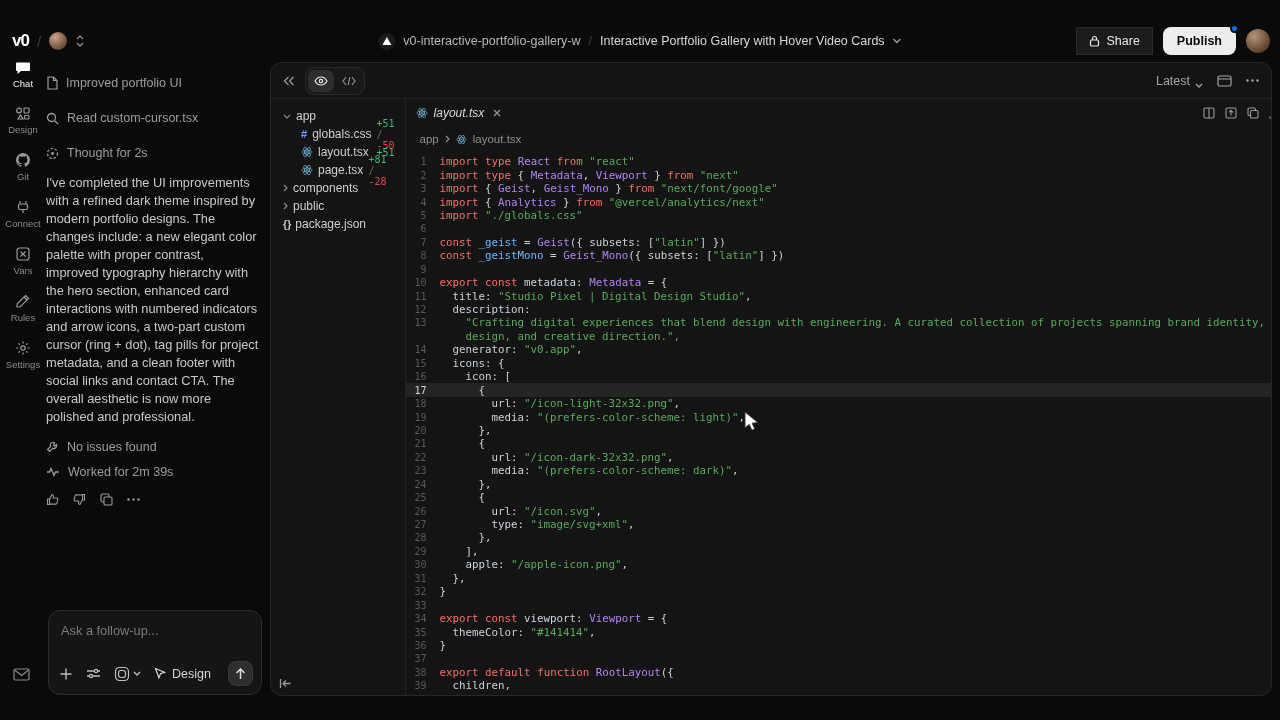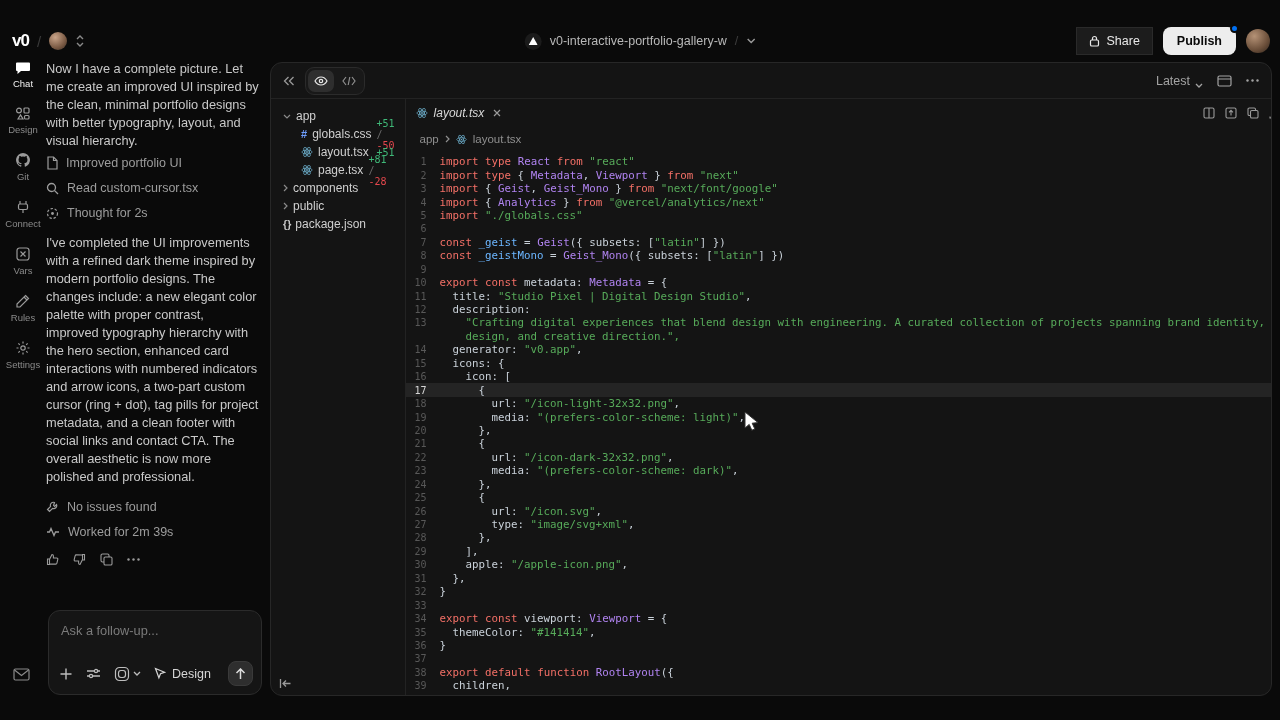--- a/index.html
+++ b/index.html
@@ -34,21 +34,21 @@
   .rail { position:absolute; left:0; top:60px; width:46px; display:flex; flex-direction:column; align-items:center; gap:17px; }
   .rail-item { display:flex; flex-direction:column; align-items:center; gap:3px; color:#9a9a9a; cursor:pointer; }
   .rail-item .lbl { font-size:9.5px; color:#8a8a8a; }
   .rail-item.active .lbl { color:#f0f0f0; }
   .rail-item.active { color:#f0f0f0; }
   .rail-mail { position:absolute; left:13px; top:668px; color:#8a8a8a; cursor:pointer; }
 
   
   .chat { position:absolute; left:46px; top:60px; width:222px; height:648px; color:#c6c6c6; }
   .chat p.msg { font-size:12.8px; line-height:18px; color:#c9c9c9; width:214px; }
-  .steps { margin-top:6px; display:flex; flex-direction:column; gap:11px; }
+  .steps { margin-top:16px; display:flex; flex-direction:column; gap:21px; }
   .step { display:flex; align-items:center; gap:8px; color:#9d9d9d; font-size:12.5px; cursor:pointer; }
   .task-card { margin-top:12px; width:212px; height:30px; border-radius:10px; background:#101010;
     border:1px solid #2f6fed; box-shadow:0 0 0 1.5px rgba(47,111,237,.45); display:flex; align-items:center;
     padding:0 10px; gap:8px; cursor:pointer; }
   .task-card .tlabel { color:#ececec; font-size:12.5px; }
   .task-card .tver { color:#8a8a8a; font-size:11px; }
   .task-card .tmore { margin-left:auto; color:#9a9a9a; }
   .msg2 { margin-top:14px; }
   .checks { margin-top:14px; display:flex; flex-direction:column; gap:11px; }
   .actions { margin-top:14px; display:flex; align-items:center; gap:14px; color:#9a9a9a; }
@@ -128,20 +128,21 @@
       </span>
     </div>
     <div class="tb-center">
       <span class="vercel-badge">
         <svg width="9" height="8" viewBox="0 0 9 8">
             <polygon points="4.5,0 9,8 0,8" fill="#fff"></polygon>
           </svg>
       </span>
       <span class="crumb-proj">v0-interactive-portfolio-gallery-w</span>
       <span class="crumb-sep">/</span>
+      <span class="crumb-chat">Interactive Portfolio Gallery with Hover Video Cards</span>
       <span style="color:#9a9a9a">
         <svg width="9" height="6" viewBox="0 0 9 6" fill="none" stroke="currentColor" stroke-width="1.4">
             <path d="M1 1l3.5 3.5L8 1"></path>
           </svg>
       </span>
     </div>
     <div class="tb-right">
       <button class="btn-share">
         <span>
           <svg width="11" height="12" viewBox="0 0 11 12" fill="none" stroke="currentColor" stroke-width="1.2">
@@ -226,21 +227,20 @@
     </div>
   </div>
   <span class="rail-mail">
     <svg width="17" height="13" viewBox="0 0 17 13" fill="none" stroke="currentColor" stroke-width="1.2">
         <rect x="1" y="1" width="15" height="11" rx="1.5"></rect>
         <path d="M1.5 2l7 5.5 7-5.5"></path>
       </svg>
   </span>
 
   <div class="chat">
-    <p class="msg">Now I have a complete picture. Let me create an improved UI inspired by the clean, minimal portfolio designs with better typography, layout, and visual hierarchy.</p>
 
     <div class="steps">
       <div class="step">
         <span>
           <svg width="12" height="14" viewBox="0 0 12 14" fill="none" stroke="currentColor" stroke-width="1.2">
               <path d="M2 1h5.5L11 4.5V13H2z"></path>
               <path d="M7.5 1v3.5H11"></path>
             </svg>
         </span>
         <span>Improved portfolio UI</span>

